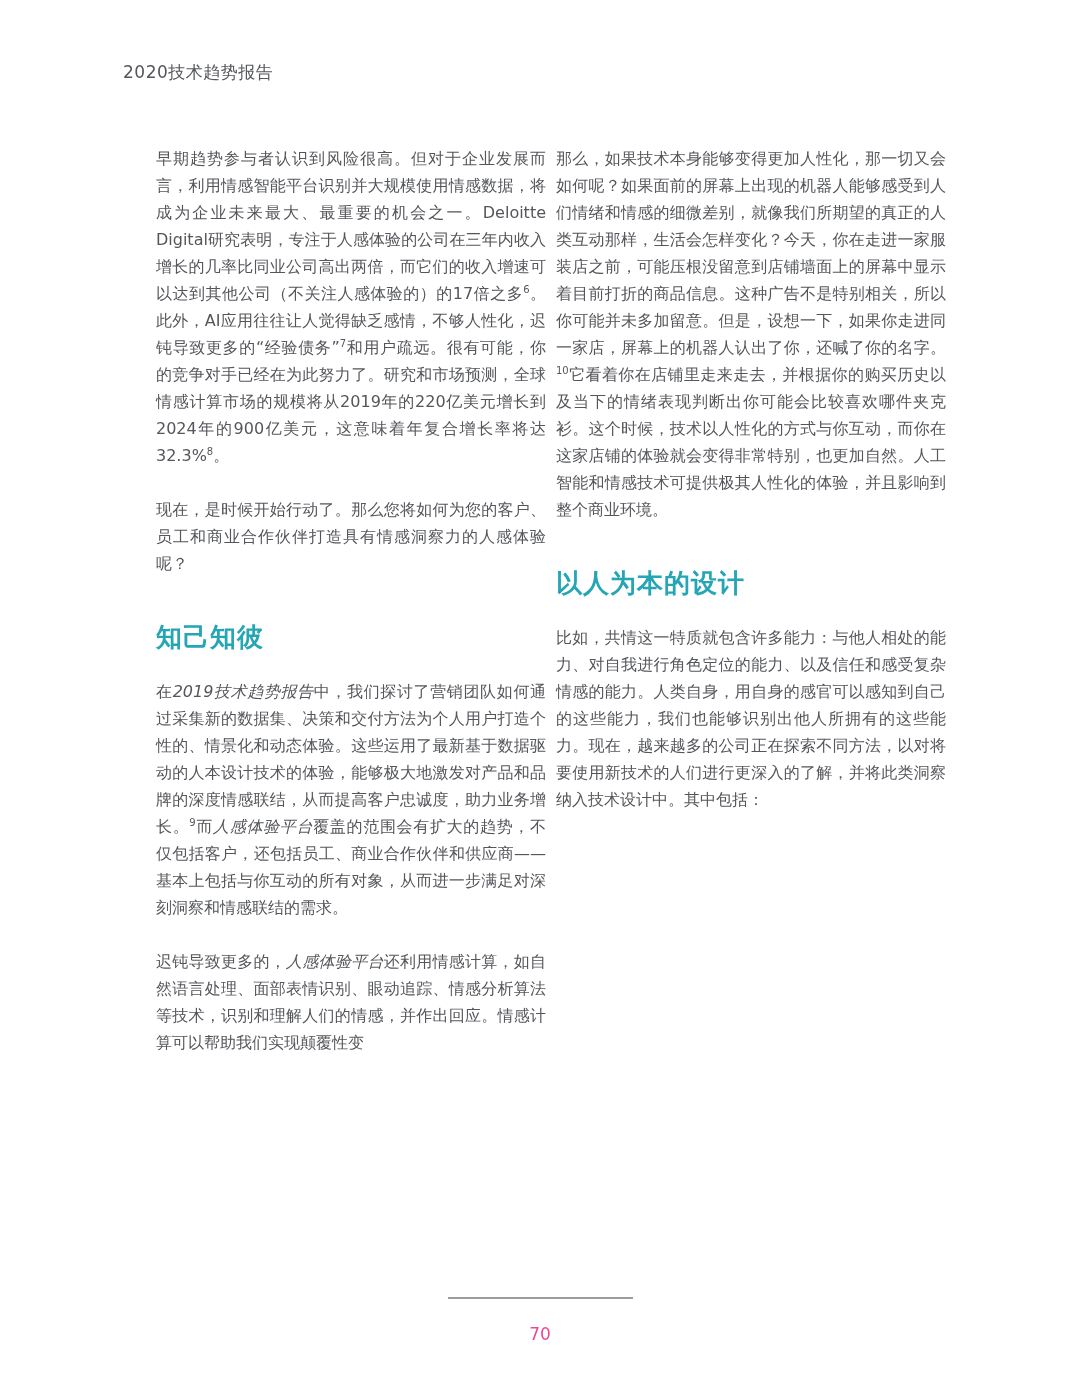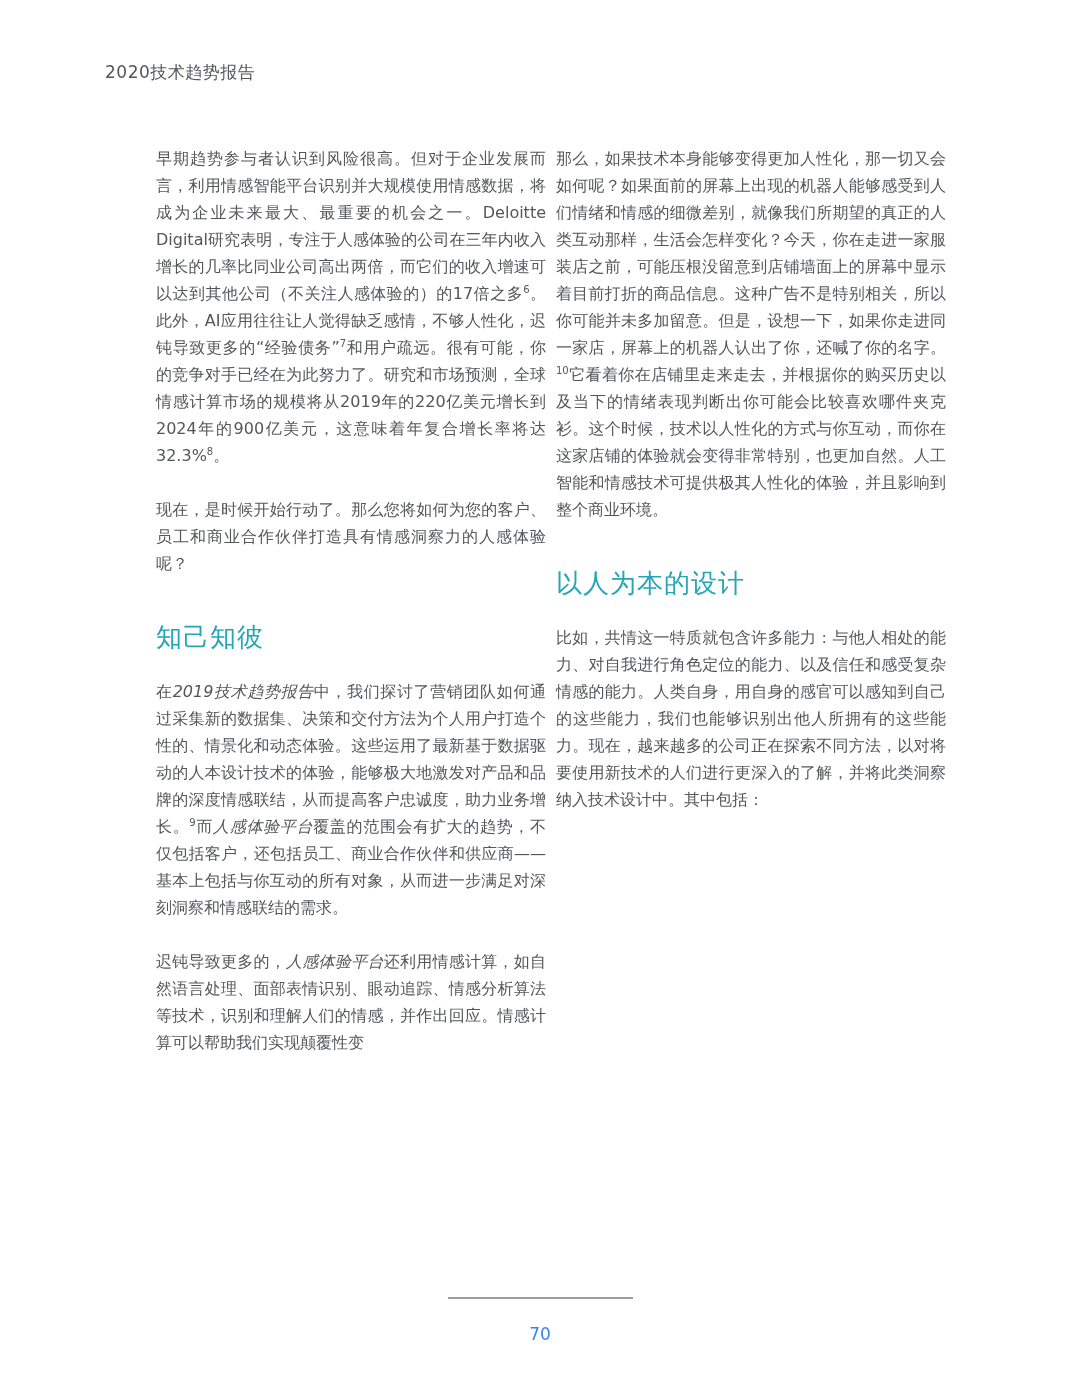--- a/index.html
+++ b/index.html
@@ -7,21 +7,21 @@
     width: 1080px;
     height: 1397px;
     background: #ffffff;
     position: relative;
     font-family: "DejaVu Sans", "Liberation Sans", sans-serif;
     color: #54565B;
     overflow: hidden;
   }
   .report-header {
     position: absolute;
-    left: 105px;
+    left: 123px;
     top: 61px;
     font-size: 17px;
     letter-spacing: 0.5px;
     color: #54565B;
   }
   .col {
     position: absolute;
     top: 145px;
     width: 390px;
     font-size: 16px;
@@ -32,21 +32,21 @@
   .col-left  { left: 156px; }
   .col-right { left: 556px; }
   .col p {
     margin: 0 0 27px 0;
   }
   .col p.gap-before { margin-top: 20px; }
   .col h2 {
     color: #26A5B5;
     font-size: 26px;
     line-height: 30px;
-    font-weight: normal;
+    font-weight: bold;
     letter-spacing: 1px;
     margin: 45px 0 26px 0;
     text-align: left;
   }
   .col em { font-style: italic; }
   .col sup {
     font-size: 10px;
     line-height: 0;
     vertical-align: super;
   }
@@ -58,21 +58,21 @@
     height: 2px;
     background: #9C9C9C;
   }
   .page-number {
     position: absolute;
     left: 0;
     top: 1324px;
     width: 1080px;
     text-align: center;
     font-size: 17px;
-    color: #3b82f6;
+    color: #ec4899;
   }
 </style>
 </head>
 <body>
 
 <div class="report-header">2020技术趋势报告</div>
 
 <div class="col col-left">
     <p><span>早期趋势参与者认识到风险很高。但对于企业发展而言，利用情感智能平台识别并大规模使用情感数据，将成为企业未来最大、最重要的机会之一。Deloitte Digital研究表明，专注于人感体验的公司在三年内收入增长的几率比同业公司高出两倍，而它们的收入增速可以达到其他公司（不关注人感体验的）的17倍之多</span><sup>6</sup><span>。此外，AI应用往往让人觉得缺乏感情，不够人性化，迟钝导致更多的“经验债务”</span><sup>7</sup><span>和用户疏远。很有可能，你的竞争对手已经在为此努力了。研究和市场预测，全球情感计算市场的规模将从2019年的220亿美元增长到2024年的900亿美元，这意味着年复合增长率将达32.3%</span><sup>8</sup><span>。</span></p>
     <p class="gap-before"><span>现在，是时候开始行动了。那么您将如何为您的客户、员工和商业合作伙伴打造具有情感洞察力的人感体验呢？</span></p>

